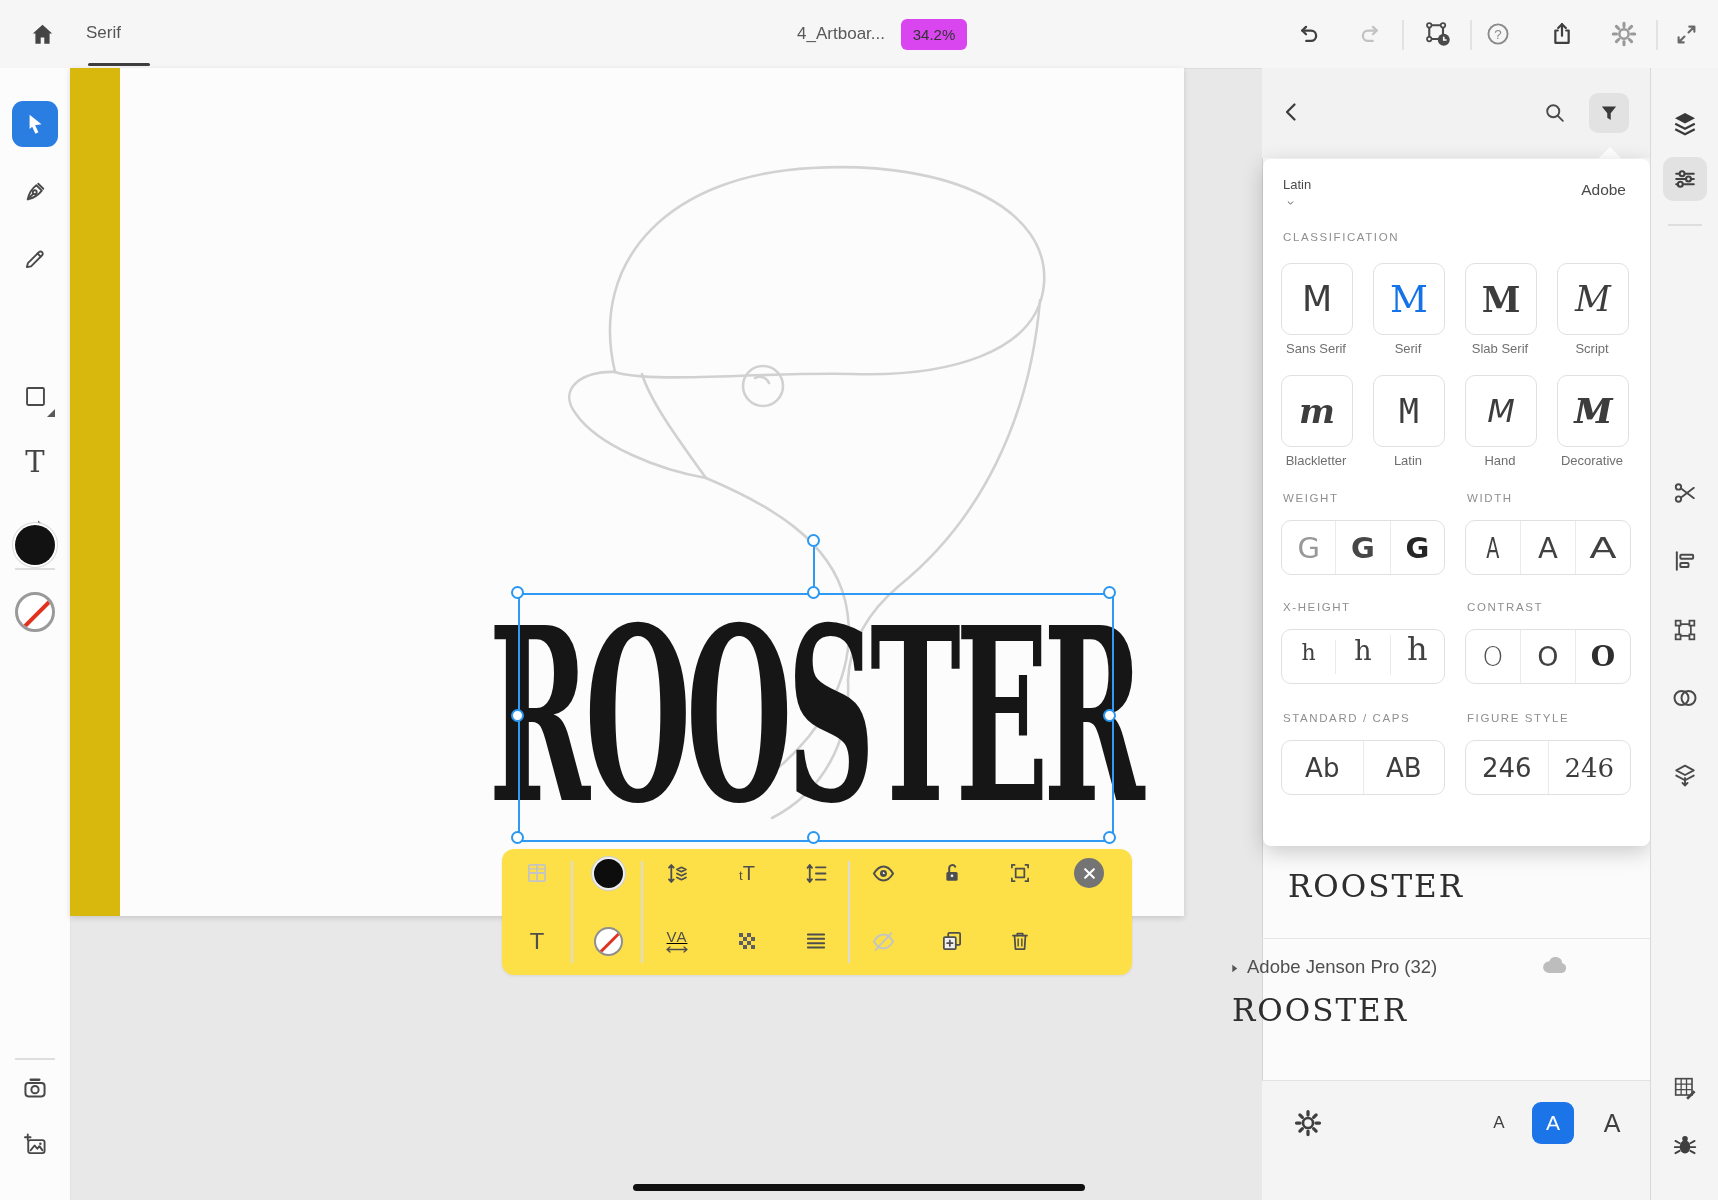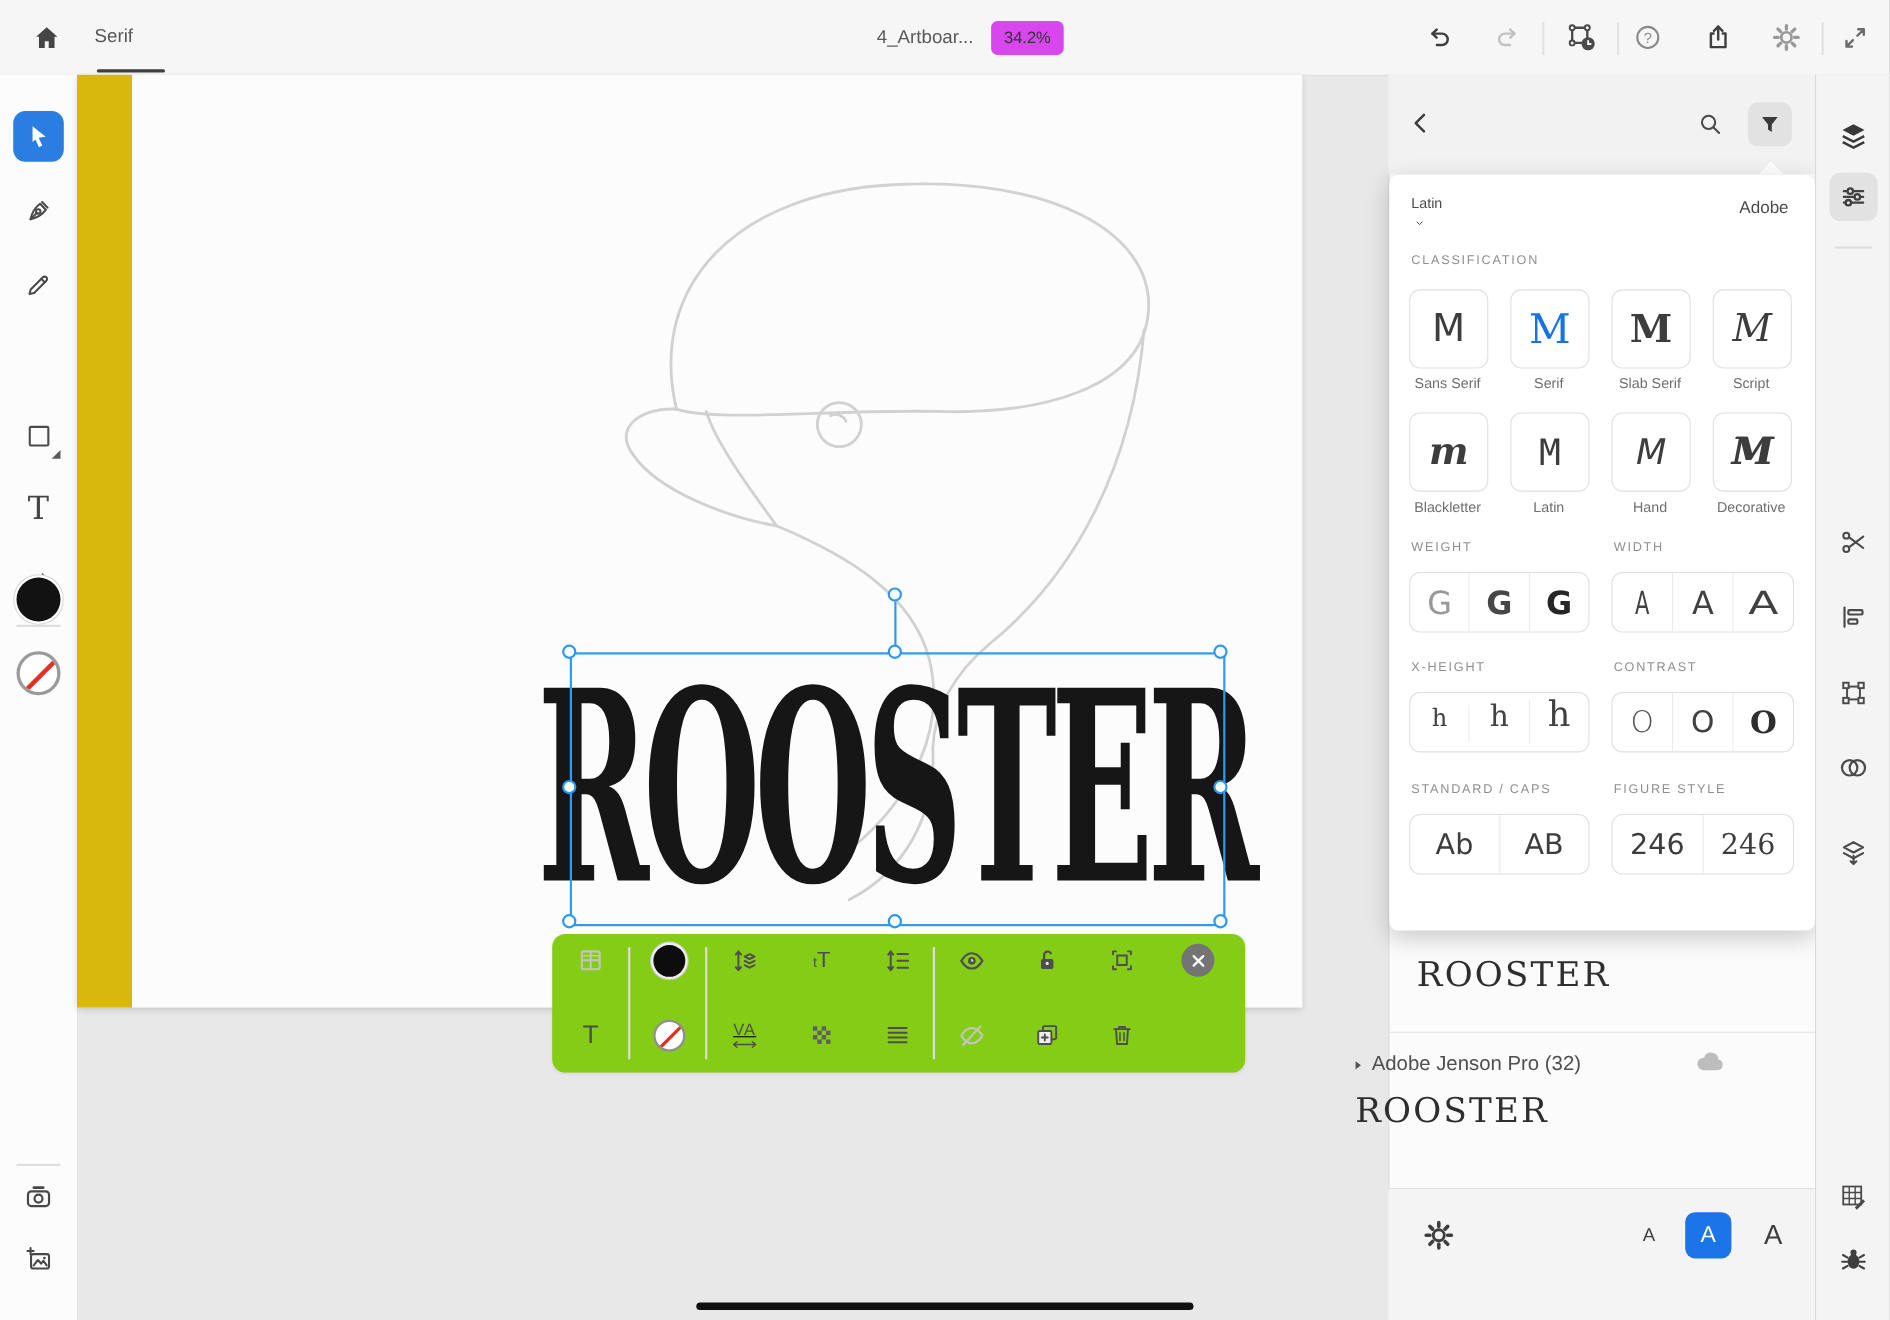--- a/index.html
+++ b/index.html
@@ -24,21 +24,21 @@
   .swatch-stroke::after{content:"";position:absolute;left:-4px;top:16px;width:48px;height:3.5px;background:#e0321f;transform:rotate(-45deg);}
   
   #artboard{left:70px;top:68px;width:1114px;height:848px;background:#fcfcfc;box-shadow:0 2px 6px rgba(0,0,0,.14);}
   #ystripe{left:70px;top:68px;width:50px;height:848px;background:#d9b80d;}
   #rooster-text{left:518px;top:593px;width:592px;height:245px;}
   #rooster-text span{font-family:"DejaVu Serif",serif;font-weight:700;font-size:185px;letter-spacing:-8px;
      transform:scale(.66,1.30);white-space:nowrap;color:#161616;}
   .selbox{border:2px solid #2f99f3;}
   .handle{width:13px;height:13px;border-radius:50%;background:#fff;border:2.5px solid #2a97f2;box-sizing:border-box;}
   
-  #ctxbar{left:502px;top:849px;width:630px;height:126px;background:#84cc16;border-radius:12px;box-shadow:0 1px 3px rgba(0,0,0,.08);}
+  #ctxbar{left:502px;top:849px;width:630px;height:126px;background:#fde047;border-radius:12px;box-shadow:0 1px 3px rgba(0,0,0,.08);}
   .ctx-div{width:1.5px;background:#dcdbdb;}
   .ctx-cell{width:44px;height:44px;}
   .tT{font-size:20px;color:#4e4e4e;}
   .tT small{font-size:13px;}
   .ctx-fill{width:29px;height:29px;border-radius:50%;background:#0d0d0d;box-shadow:0 0 0 2px #f0efee,0 0 0 3px #cfcfcf;}
   .ctx-none{width:29px;height:29px;border-radius:50%;background:#fff;border:2.5px solid #8f8f8f;box-sizing:border-box;position:relative;overflow:hidden;}
   .ctx-none::after{content:"";position:absolute;left:-5px;top:11px;width:40px;height:3px;background:#e0321f;transform:rotate(-45deg);}
   .ctx-close{width:30px;height:30px;border-radius:50%;background:#747474;}
   .va-wrap{display:flex;flex-direction:column;align-items:center;text-decoration:underline;}
   .va-txt{font-size:15px;color:#4e4e4e;letter-spacing:1px;}

